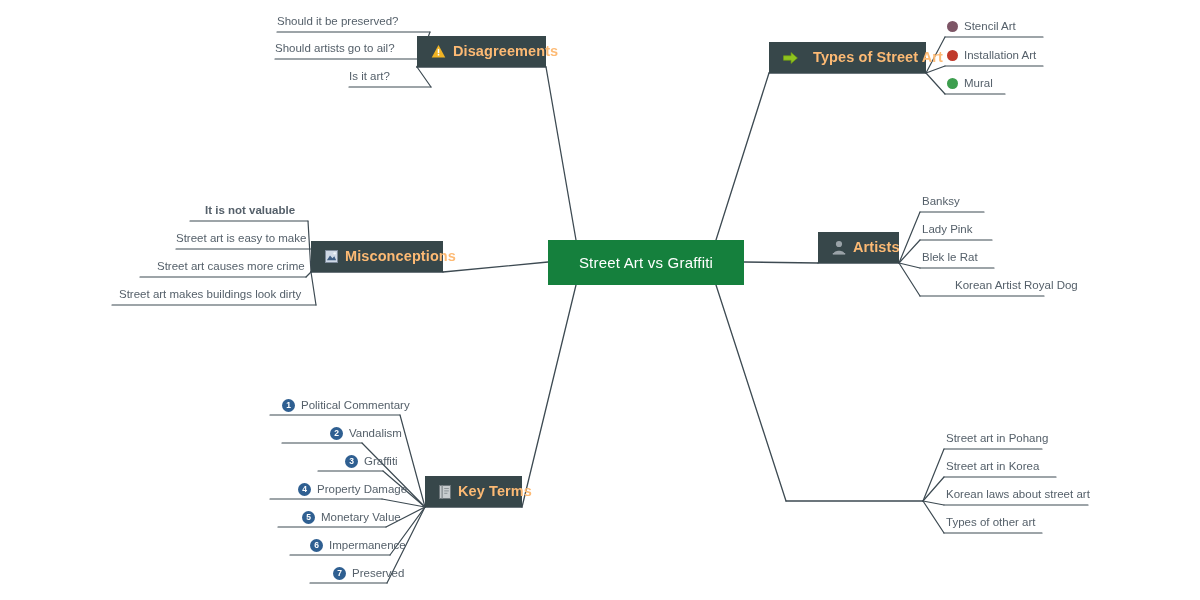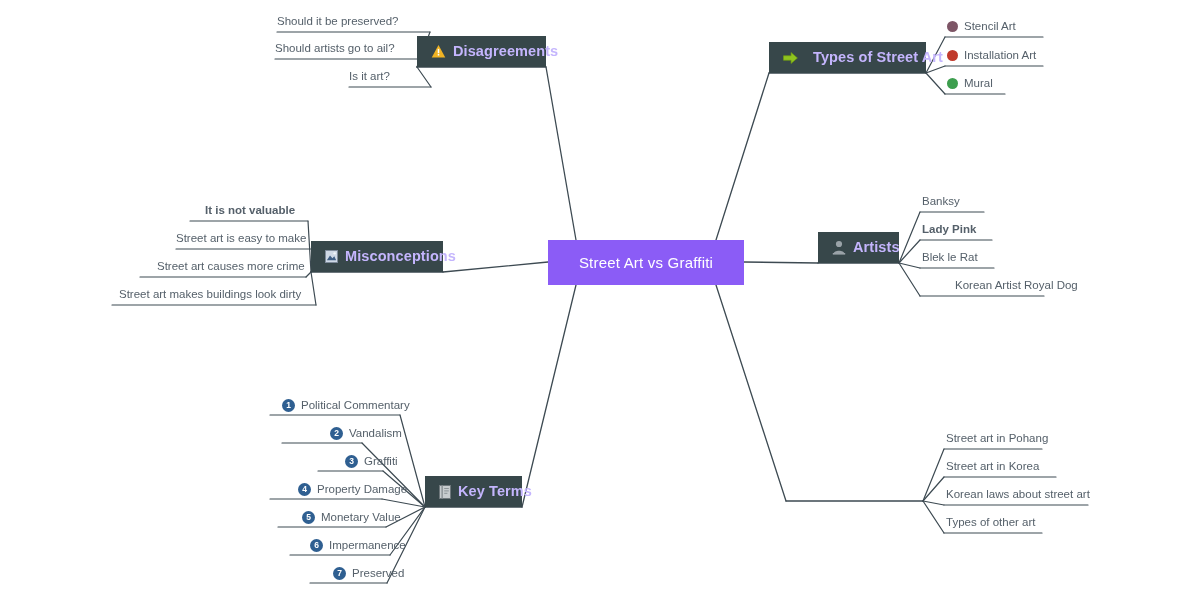--- a/index.html
+++ b/index.html
@@ -26,30 +26,30 @@
   
   .node {
     position: absolute;
     display: flex;
     align-items: center;
     gap: 7px;
     white-space: nowrap;
     z-index: 5;
   }
   .node-central {
-    background: #8b5cf6;
+    background: #15803d;
     color: #ffffff;
     font-size: 15px;
     letter-spacing: 0.2px;
     justify-content: center;
     padding: 0 18px;
   }
   .node-branch {
     background: #37474a;
-    color: #c4b5fd;
+    color: #fdba74;
     font-size: 14.5px;
     font-weight: bold;
     letter-spacing: 0.1px;
     padding: 0 14px;
   }
   .node-label { line-height: 1; }
 
   
   .leaf {
     position: absolute;
@@ -225,21 +225,21 @@
       <span class="icon"><svg class="ico-user" viewBox="0 0 14 15">
           <circle cx="7" cy="4" r="3.1" fill="#9aa3a8"></circle>
           <path d="M1.6 14 C1.6 9.8 12.4 9.8 12.4 14 Z" fill="#9aa3a8"></path>
           <rect x="0.8" y="13" width="12.4" height="1.6" fill="#9aa3a8"></rect>
         </svg></span>
       <span class="node-label">Artists</span>
     </div>
     <div class="leaf" style="left: 922px; top: 196px;">
       <span>Banksy</span>
     </div>
-    <div class="leaf" style="left: 922px; top: 224px; font-weight: bold;">
+    <div class="leaf" style="left: 922px; top: 224px;">
       <span>Lady Pink</span>
     </div>
     <div class="leaf" style="left: 922px; top: 252px;">
       <span>Blek le Rat</span>
     </div>
     <div class="leaf" style="left: 955px; top: 280px;">
       <span>Korean Artist Royal Dog</span>
     </div>
     <div class="node node-branch" style="left: 425px; top: 476px; width: 97px; height: 31px;">
       <span class="icon"><svg class="ico-book" viewBox="0 0 12 14">

